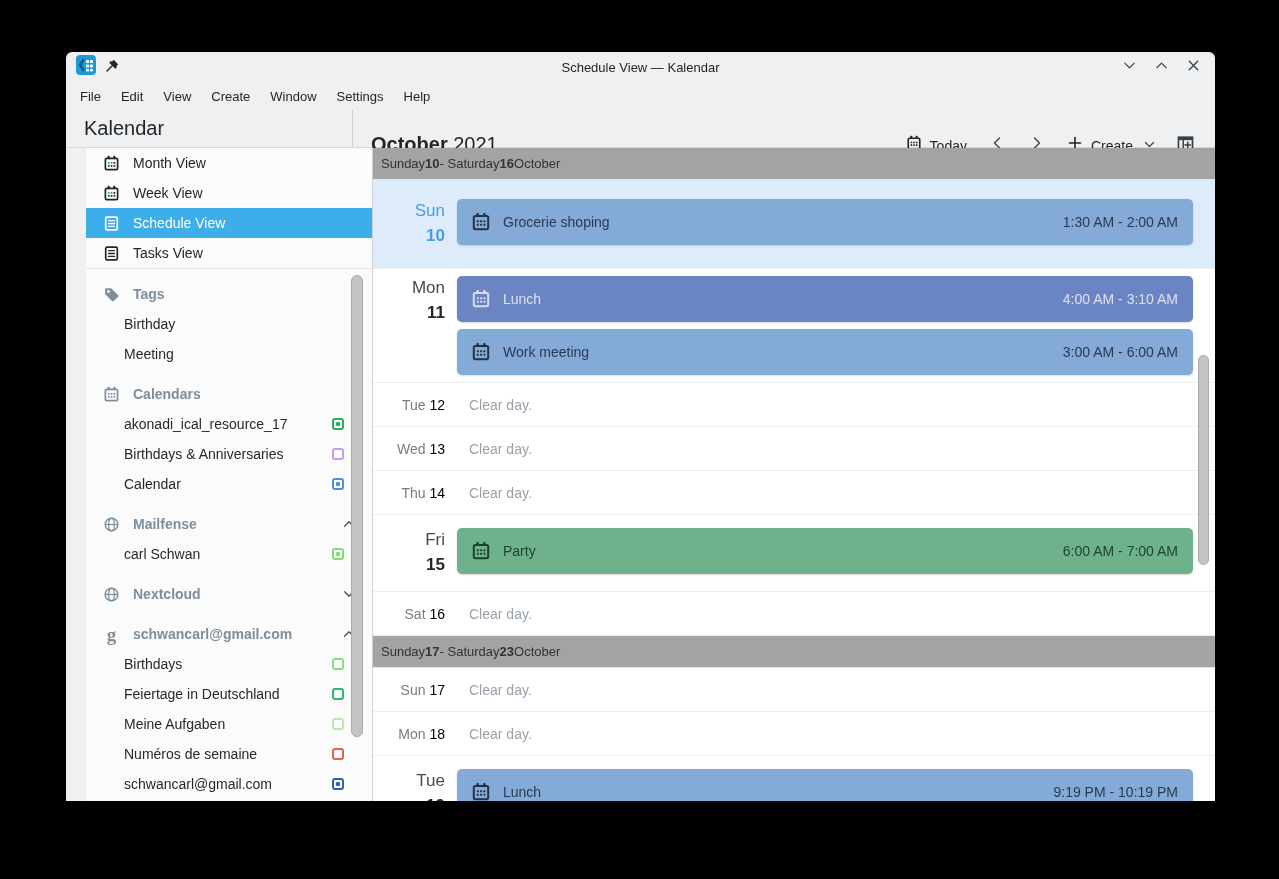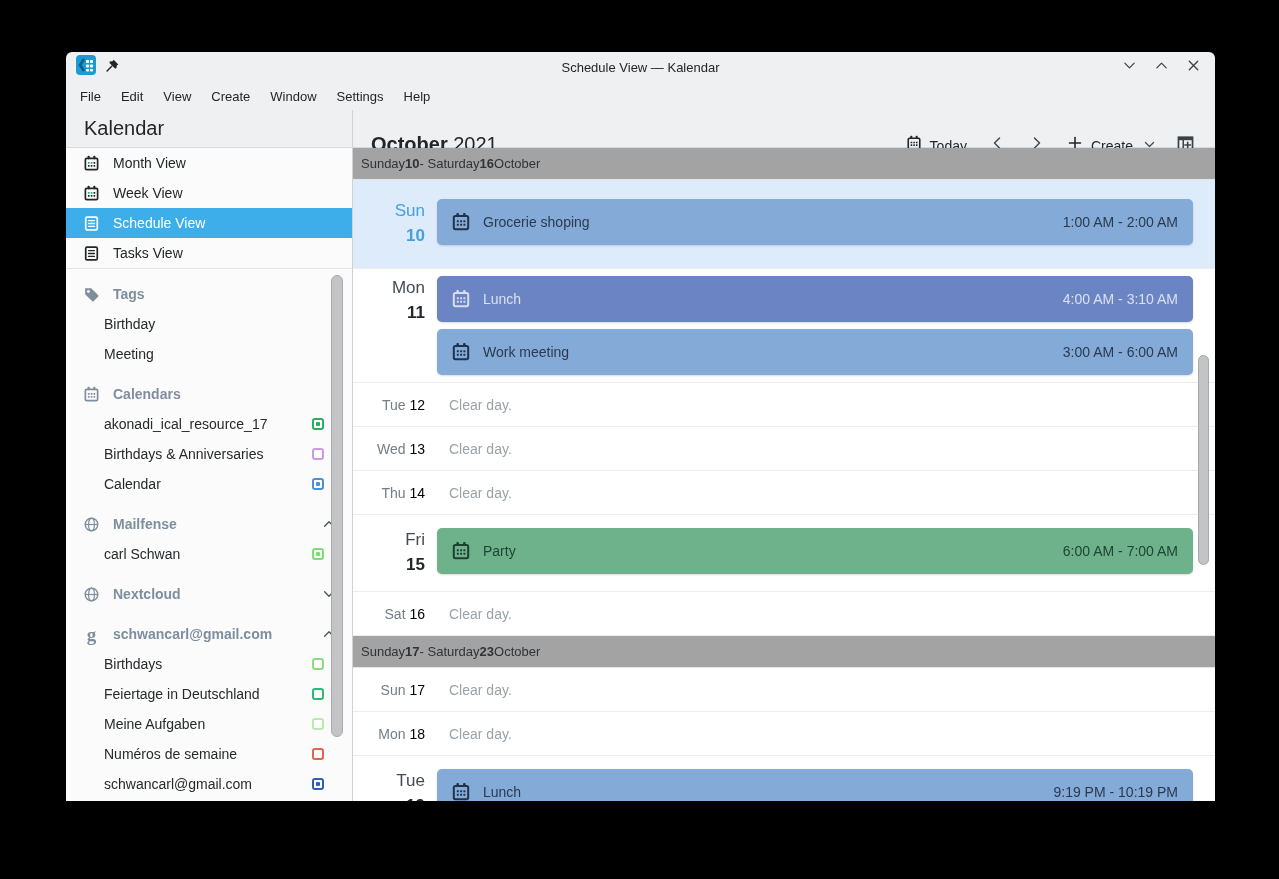--- a/index.html
+++ b/index.html
@@ -22,21 +22,21 @@
   .header-sidebar{width:287px;flex:0 0 287px;display:flex;align-items:center;padding-left:18px;
     font-size:20px;color:#232629;border-right:1px solid #cfd1d3;}
   .header-main{flex:1;display:flex;align-items:center;padding:0 10px 0 18px;min-width:0;margin-top:32px;}
   .header-title{font-size:20px;color:#232629;white-space:nowrap;}
   .header-title .month{font-weight:bold;}
   .toolbar{margin-left:auto;display:flex;align-items:center;}
   .tbtn{display:flex;align-items:flex-end;gap:8px;font-size:14px;color:#232629;padding:5px 10px;border-radius:3px;}
   .tbtn.nav{padding:5px 12px;}
   .tbtn .small-chev{margin-left:2px;}
   
-  .body{flex:1;display:flex;min-height:0;}
+  .body{flex:1;display:flex;min-height:0;margin-left:20px;}
   .sidebar{width:287px;flex:0 0 287px;background:#fbfbfc;border-right:1px solid #cfd1d3;
     position:relative;overflow:hidden;}
   .view-item{height:30px;display:flex;align-items:center;gap:13px;padding-left:17px;font-size:14px;color:#232629;}
   .view-item .vi-label{white-space:nowrap;}
   .view-item.selected{color:#fff;}
   .views-divider{border-bottom:1px solid #e2e4e5;}
   .section{margin-top:10px;}
   .section-header{height:30px;display:flex;align-items:center;gap:13px;padding:0 16px 0 17px;
     font-size:14px;color:#7e8e9d;font-weight:bold;}
   .section-header .sh-label{white-space:nowrap;overflow:hidden;}
@@ -419,21 +419,21 @@
                     </g>
    <g fill="#223247">
                       <rect x="12.4" y="8.3" width="2" height="2" rx="0.4"></rect>
                       <rect x="5.8" y="11.7" width="2" height="2" rx="0.4"></rect>
                       <rect x="9.1" y="11.7" width="2" height="2" rx="0.4"></rect>
                       <rect x="12.4" y="11.7" width="2" height="2" rx="0.4"></rect>
                     </g>
                   </svg>
                 </span>
                 <span class="ev-title">Grocerie shoping</span>
-                <span class="ev-time">1:00 AM - 2:00 AM</span>
+                <span class="ev-time">1:30 AM - 2:00 AM</span>
               </div>
             </div>
           </div>
           <div class="day-row ev2">
             <div class="gutter">
               <div class="g-day">Mon</div>
               <div class="g-date">11</div>
             </div>
             <div class="events-col">
               <div class="event-bar" style="background: rgb(107, 132, 195); color: rgb(219, 225, 240);">

